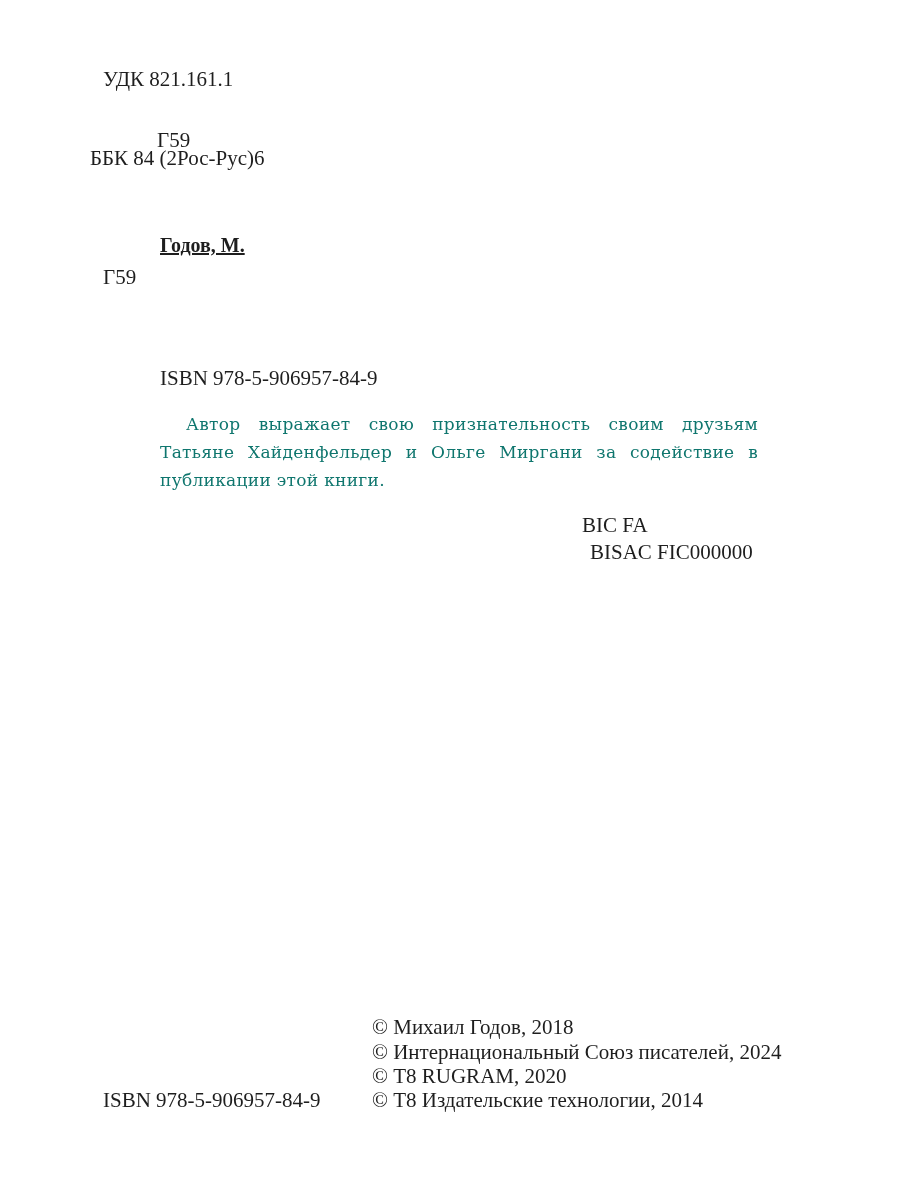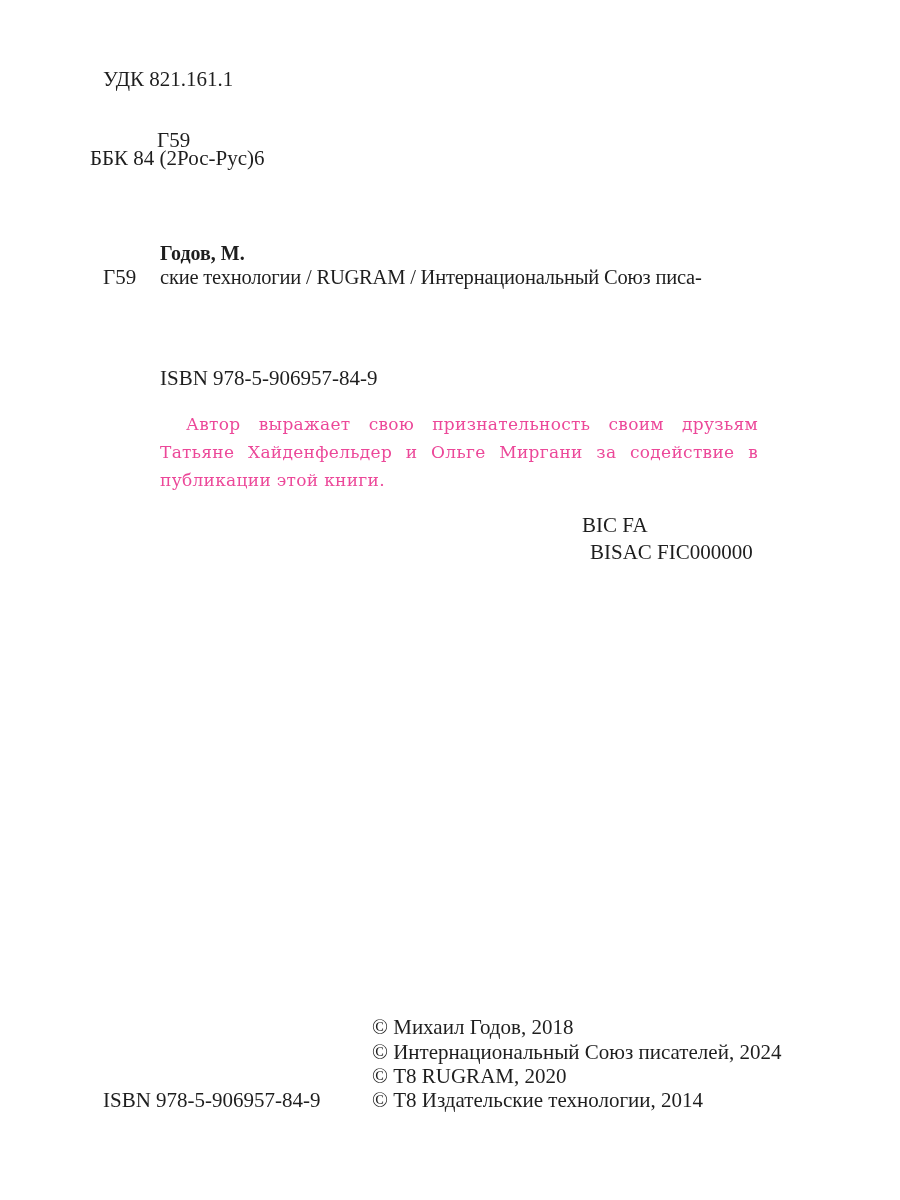--- a/index.html
+++ b/index.html
@@ -19,23 +19,24 @@
     .abs { position: absolute; white-space: nowrap; text-align: right; }
     .line { line-height: 26px; }
 
     
     #udk   { left: 103px; top: 66px; }
     #bbk   { left: 90px; top: 97px; margin-top: 48px; }
     #code  { left: 157px; top: 127px; }
 
     
     #author {
-      left: 160px; top: 240px;
+      left: 160px; top: 232px;
       font-weight: bold;
       font-size: 20px;
+      text-decoration: underline;
     }
     #code2 { left: 103px; top: 262px; }
     #biblio {
       position: absolute;
       left: 160px; top: 262px;
       width: 598px;
       line-height: 30px;
       font-size: 20.5px;
       letter-spacing: -0.2px;
     }
@@ -45,21 +46,21 @@
     #isbn-main { left: 160px; top: 365px; }
 
     
     #ack {
       position: absolute;
       left: 160px; top: 410px;
       width: 598px;
       font-family: "DejaVu Serif", "Liberation Serif", serif;
       font-size: 17px;
       line-height: 28px;
-      color: #ec4899;
+      color: #0f766e;
       text-align: justify;
       text-indent: 26px;
       letter-spacing: 0.3px;
     }
 
     
     #bic   { left: 582px; top: 512px; }
     #bisac { left: 590px; top: 539px; }
 
     
@@ -75,21 +76,20 @@
 
 <div>
 
   <div id="udk" class="abs line">УДК 821.161.1</div>
   <div id="bbk" class="abs line">ББК  84 (2Рос-Рус)6</div>
   <div id="code" class="abs line">Г59</div>
 
   <div id="author" class="abs line">Годов, М.</div>
   <div id="code2" class="abs" style="line-height:30px;">Г59</div>
   <div id="biblio">
-    <span class="bl">ские технологии / RUGRAM / Интернациональный Союз писа-</span>
   </div>
 
   <div id="isbn-main" class="abs line">ISBN 978-5-906957-84-9</div>
 
   <p id="ack" style="margin:0;">Автор выражает свою признательность своим друзьям Татьяне Хайденфельдер и Ольге Миргани за содействие в публикации этой книги.</p>
 
   <div id="bic" class="abs line">BIC FA</div>
   <div id="bisac" class="abs line">BISAC FIC000000</div>
 
   <div id="isbn-bottom" class="abs line">ISBN 978-5-906957-84-9</div>

